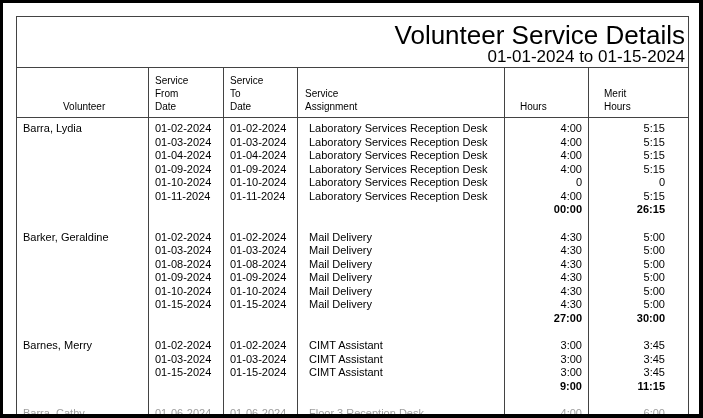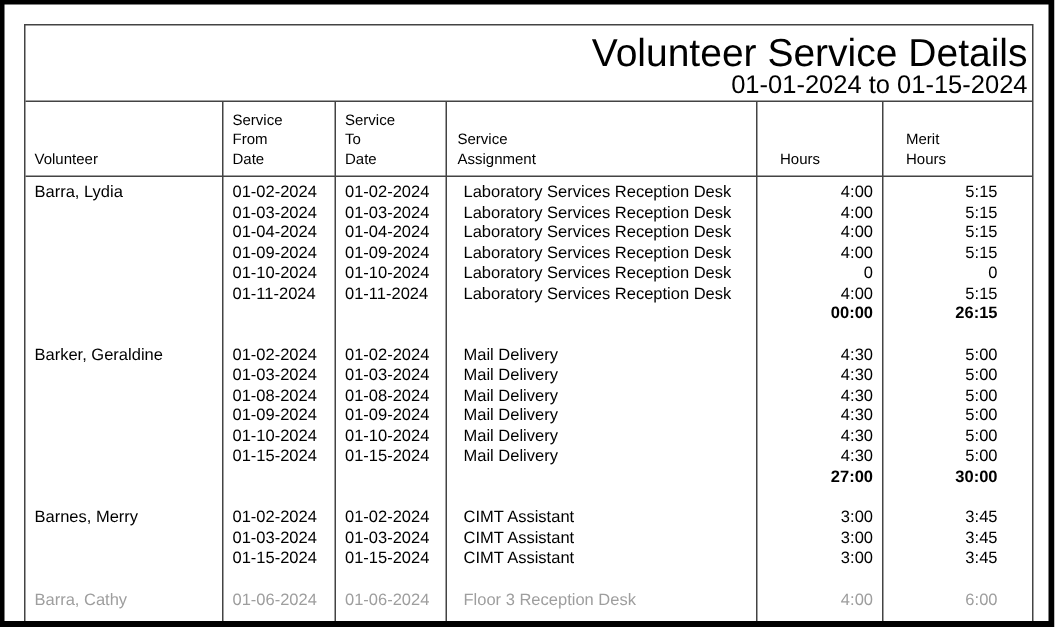--- a/index.html
+++ b/index.html
@@ -39,21 +39,21 @@
   .subtitle{ font-size:17px; line-height:14px; white-space:nowrap; }
 
   .thead {
     height:50px;
     border-bottom:1px solid var(--line);
     display:grid;
     grid-template-columns:var(--cols);
     align-items:end;
   }
   .hcell { font-size:10px; line-height:13px; white-space:pre-line; padding:0 0 4px 7px; }
-  .h-vol  { padding-left:6px; }
+  .h-vol  { padding-left:6px;margin-left:40px; }
   .h-asgn { padding-left:8px; }
   .h-num  { text-align:left; padding-left:0; padding-right:6px;margin-left:16px; }
   .h-merit{ padding-right:23px; }
 
   .tbody { padding-top:4px; }
   .group { margin-bottom:14px; }
   .trow {
     display:grid;
     grid-template-columns:var(--cols);
     height:13.5px;
@@ -243,20 +243,28 @@
             <div class="cell c-num c-merit">3:45</div>
           </div>
           <div class="trow">
             <div class="cell c-vol"></div>
             <div class="cell">01-15-2024</div>
             <div class="cell">01-15-2024</div>
             <div class="cell c-asgn">CIMT Assistant</div>
             <div class="cell c-num">3:00</div>
             <div class="cell c-num c-merit">3:45</div>
           </div>
+          <div class="trow total">
+            <div class="cell c-vol"></div>
+            <div class="cell"></div>
+            <div class="cell"></div>
+            <div class="cell c-asgn"></div>
+            <div class="cell c-num">9:00</div>
+            <div class="cell c-num c-merit">11:15</div>
+          </div>
         </div>
         <div class="group faded">
           <div class="trow">
             <div class="cell c-vol">Barra, Cathy</div>
             <div class="cell">01-06-2024</div>
             <div class="cell">01-06-2024</div>
             <div class="cell c-asgn">Floor 3 Reception Desk</div>
             <div class="cell c-num">4:00</div>
             <div class="cell c-num c-merit">6:00</div>
           </div>

